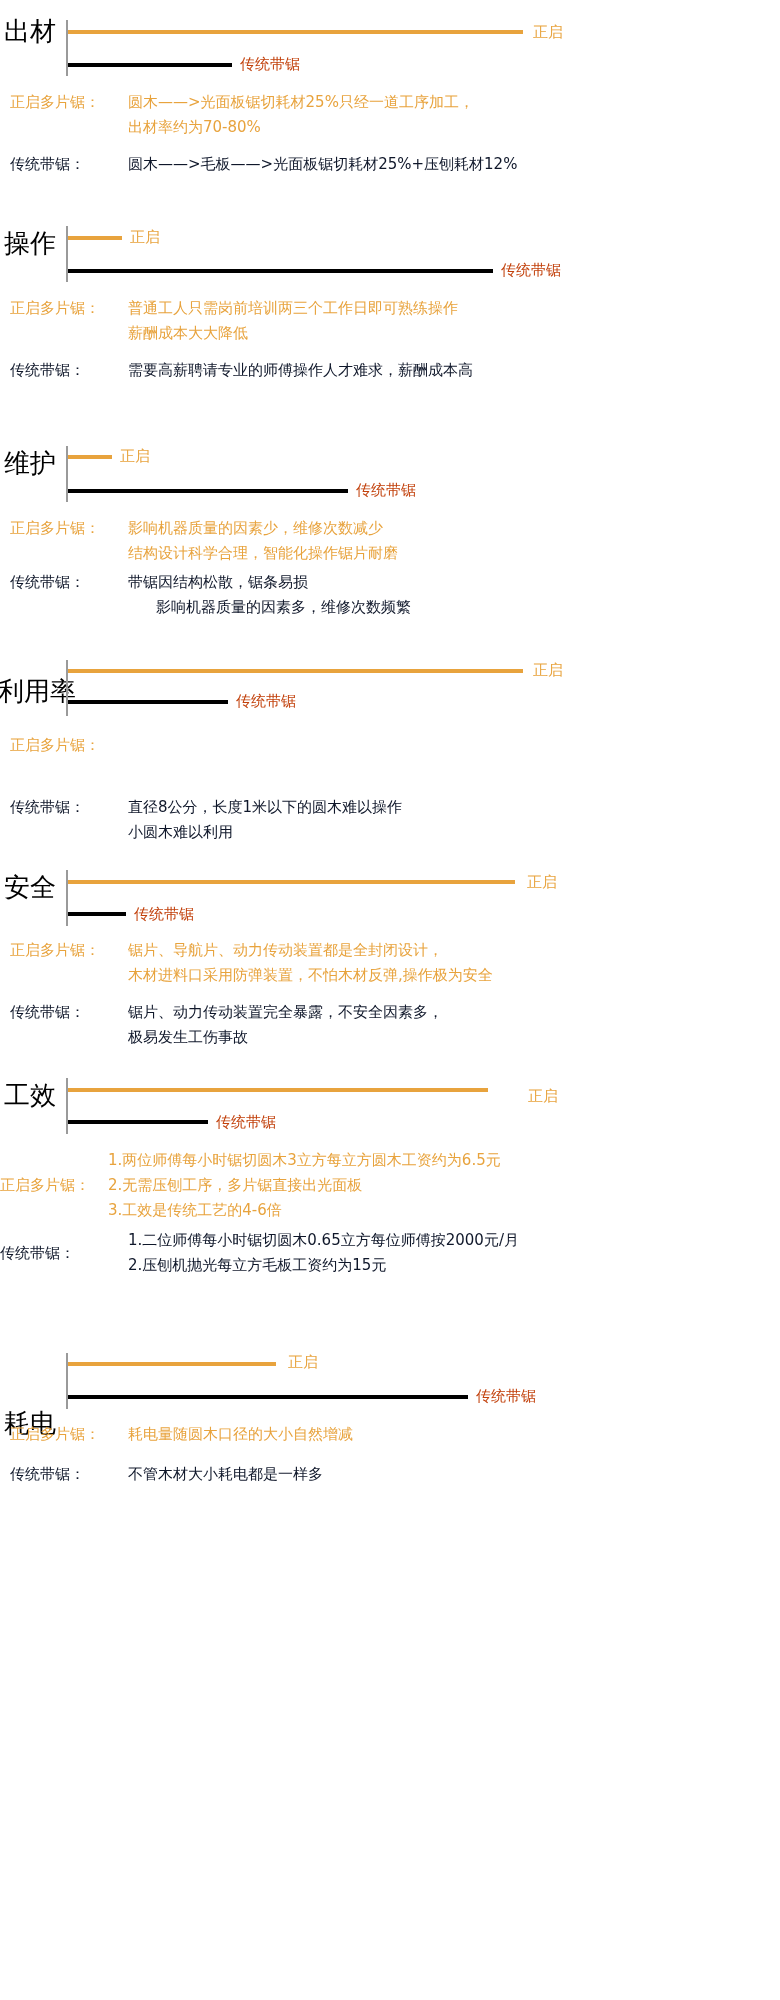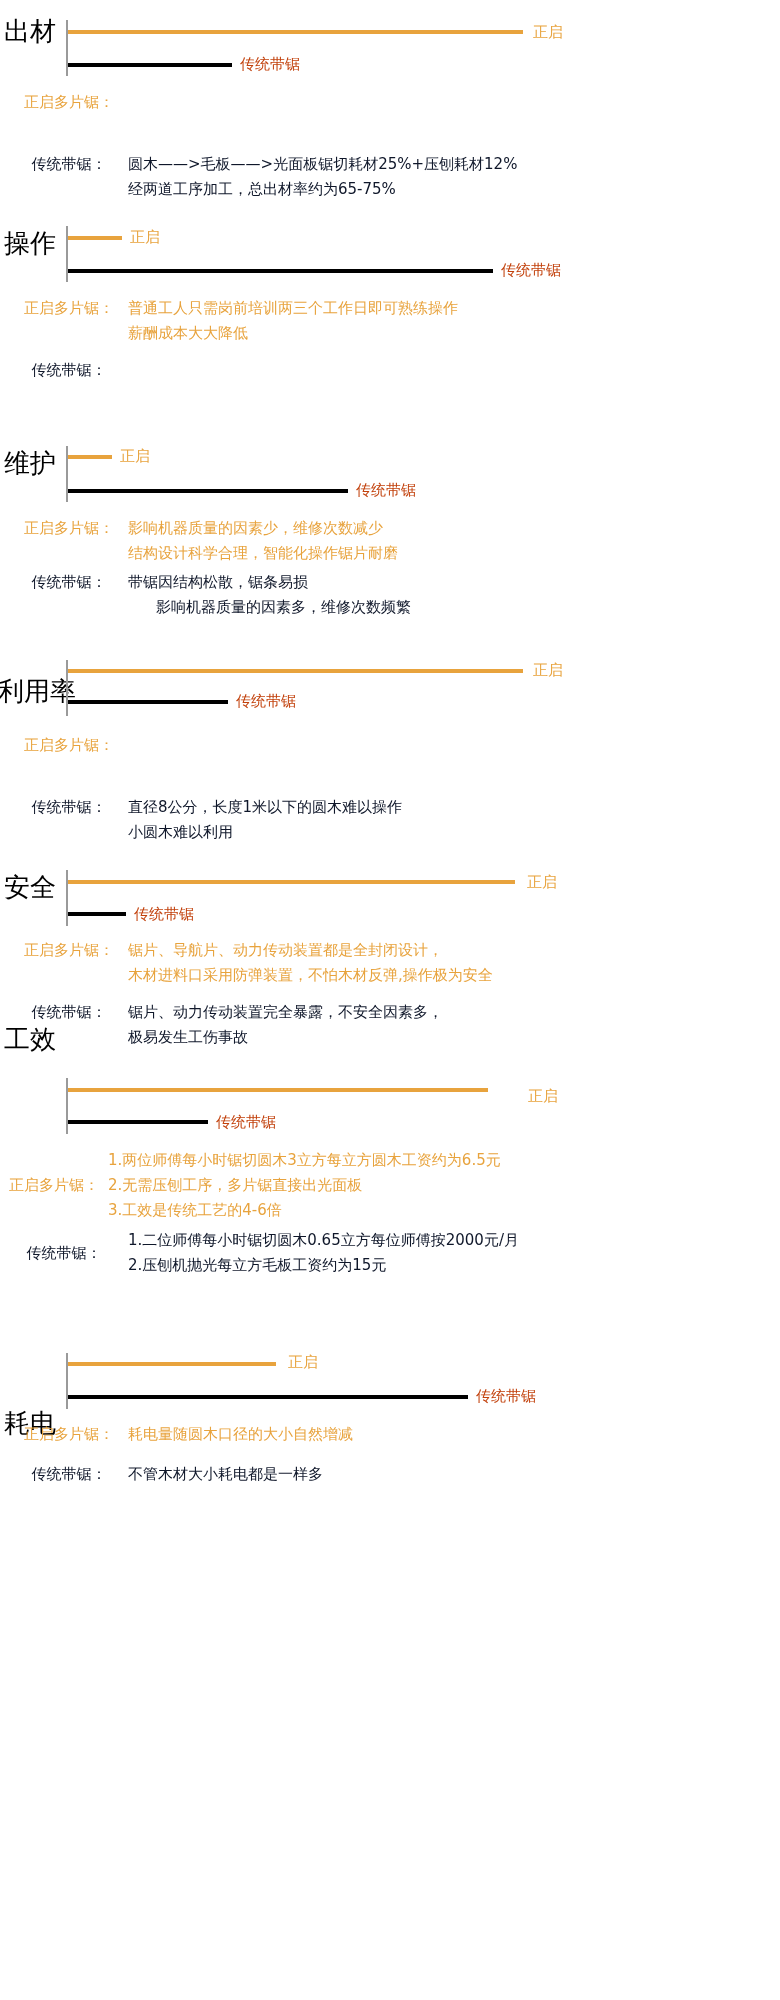--- a/index.html
+++ b/index.html
@@ -45,21 +45,21 @@
     width:2px;
     background:#9a9a9a;
   }
 
   
   .row{position:absolute;display:flex;align-items:flex-start;}
   .row .rl{
     font-size:15px;
     line-height:25px;
     white-space:nowrap;
-    text-align:center;
+    text-align:left;
   }
   .row .rt{
     font-size:15px;
     line-height:25px;
     white-space:nowrap;
   }
   .orange-txt{color:#E8A33D;}
   .black-txt{color:#0f172a;}
   .rt div{white-space:nowrap;}
 </style>
@@ -71,27 +71,30 @@
   <div class="section">
     <div class="cat-label" style="top:16px;">出材</div>
     <div class="axis" style="left:66px;top:20px;height:56px;"></div>
     <div class="bar orange" style="left:68px;top:30px;width:455px;"></div>
     <div class="bar-name orange" style="left:533px;top:24px;">正启</div>
     <div class="bar black" style="left:68px;top:63px;width:164px;"></div>
     <div class="bar-name black" style="left:240px;top:56px;">传统带锯</div>
 
     <div class="row" style="left:10px;top:90px;">
       <div class="rl orange-txt" style="width:118px;">正启多片锯：</div>
+      <div class="rt orange-txt">
+        <div>圆木——&gt;光面板锯切耗材25%只经一道工序加工，</div>
+        <div>出材率约为70-80%</div>
+      </div>
     </div>
 
     <div class="row" style="left:10px;top:152px;">
       <div class="rl black-txt" style="width:118px;">传统带锯：</div>
       <div class="rt black-txt">
         <div>圆木——&gt;毛板——&gt;光面板锯切耗材25%+压刨耗材12%</div>
-        <div>经两道工序加工，总出材率约为65-75%</div>
       </div>
     </div>
   </div>
 
   <div class="section">
     <div class="cat-label" style="top:228px;">操作</div>
     <div class="axis" style="left:66px;top:226px;height:56px;"></div>
     <div class="bar orange" style="left:68px;top:236px;width:54px;"></div>
     <div class="bar-name orange" style="left:130px;top:229px;">正启</div>
     <div class="bar black" style="left:68px;top:269px;width:425px;"></div>
@@ -100,20 +103,23 @@
     <div class="row" style="left:10px;top:296px;">
       <div class="rl orange-txt" style="width:118px;">正启多片锯：</div>
       <div class="rt orange-txt">
         <div>普通工人只需岗前培训两三个工作日即可熟练操作</div>
         <div>薪酬成本大大降低</div>
       </div>
     </div>
 
     <div class="row" style="left:10px;top:358px;">
       <div class="rl black-txt" style="width:118px;">传统带锯：</div>
+      <div class="rt black-txt">
+        <div>需要高薪聘请专业的师傅操作人才难求，薪酬成本高</div>
+      </div>
     </div>
   </div>
 
   <div class="section">
     <div class="cat-label" style="top:448px;">维护</div>
     <div class="axis" style="left:66px;top:446px;height:56px;"></div>
     <div class="bar orange" style="left:68px;top:455px;width:44px;"></div>
     <div class="bar-name orange" style="left:120px;top:448px;">正启</div>
     <div class="bar black" style="left:68px;top:489px;width:280px;"></div>
     <div class="bar-name black" style="left:356px;top:482px;">传统带锯</div>
@@ -175,21 +181,21 @@
     <div class="row" style="left:10px;top:1000px;">
       <div class="rl black-txt" style="width:118px;">传统带锯：</div>
       <div class="rt black-txt">
         <div>锯片、动力传动装置完全暴露，不安全因素多，</div>
         <div>极易发生工伤事故</div>
       </div>
     </div>
   </div>
 
   <div class="section">
-    <div class="cat-label" style="top:1024px;">工效</div>
+    <div class="cat-label" style="top:1080px;">工效</div>
     <div class="axis" style="left:66px;top:1078px;height:56px;"></div>
     <div class="bar orange" style="left:68px;top:1088px;width:420px;"></div>
     <div class="bar-name orange" style="left:528px;top:1088px;">正启</div>
     <div class="bar black" style="left:68px;top:1120px;width:140px;"></div>
     <div class="bar-name black" style="left:216px;top:1114px;">传统带锯</div>
 
     <div class="row" style="left:0px;top:1148px;">
       <div class="rl orange-txt" style="width:108px;align-self:center;">正启多片锯：</div>
       <div class="rt orange-txt">
         <div>1.两位师傅每小时锯切圆木3立方每立方圆木工资约为6.5元</div>

